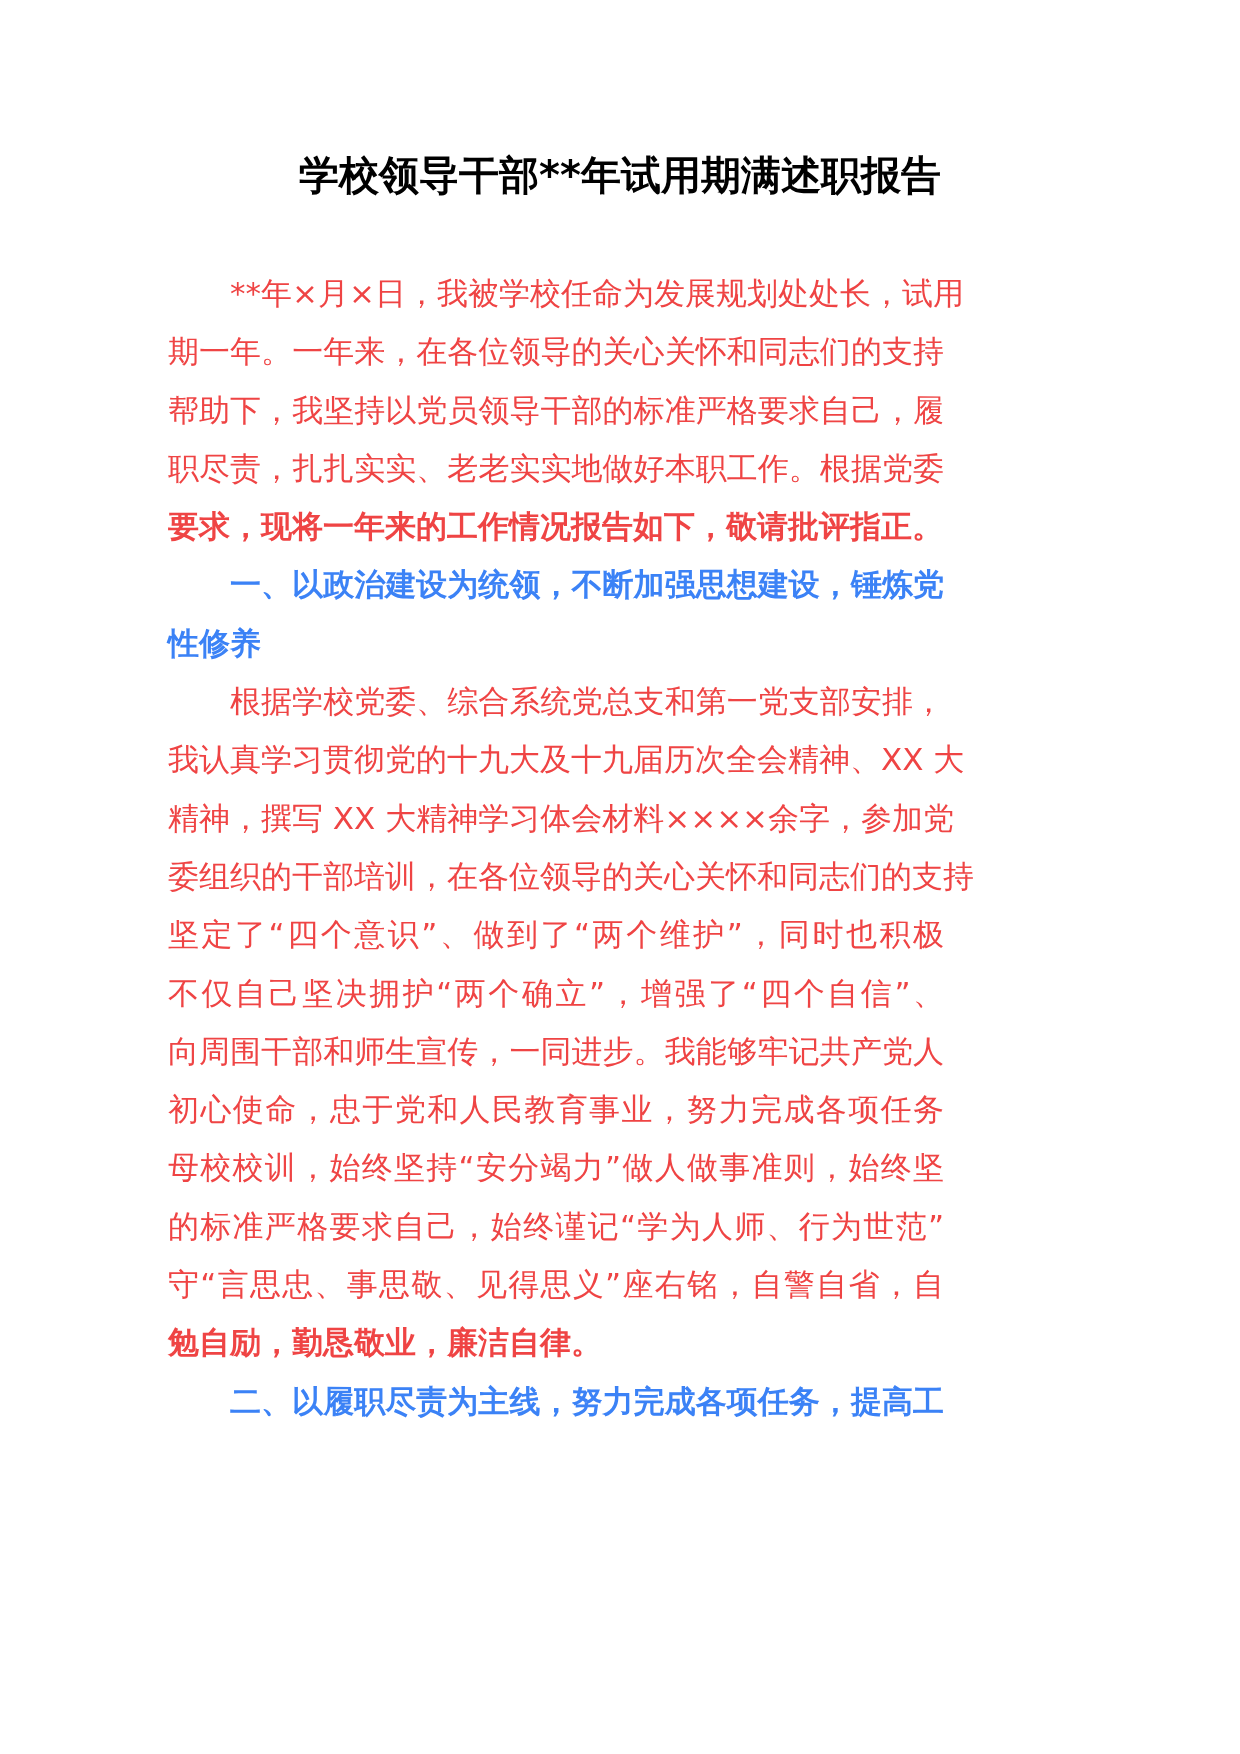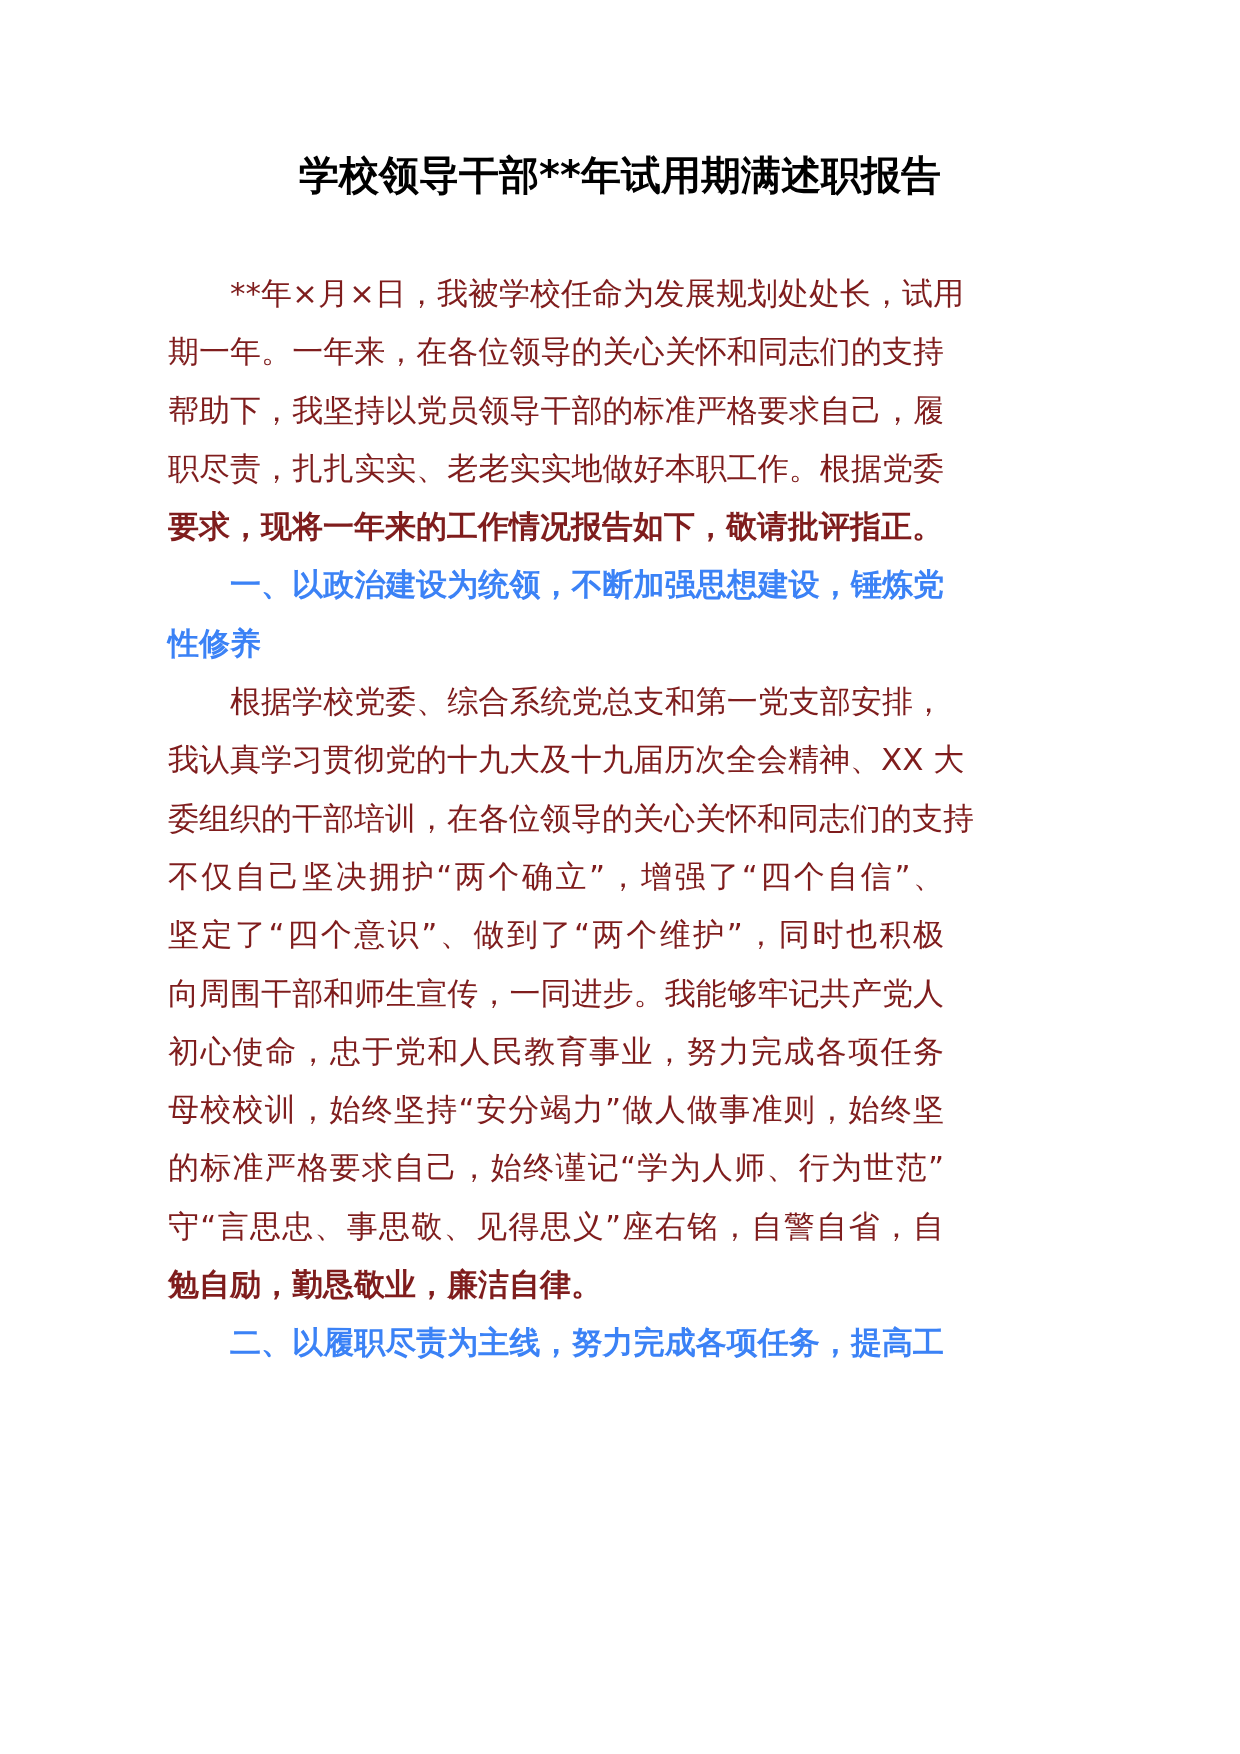--- a/index.html
+++ b/index.html
@@ -42,21 +42,21 @@
       width: 776px;
     }
     .line {
       height: 58.3px;
       line-height: 58.3px;
       font-size: 31px;
       white-space: nowrap;
       overflow: visible;
       text-align: justify;
       text-align-last: justify;
-      color: #7f1d1d;
+      color: #ef4444;
     }
     .line.last {
       text-align-last: left;
       font-weight: bold;
     }
     .line.indent {
       padding-left: 62px;
     }
     .line.heading {
       font-weight: bold;
@@ -81,23 +81,24 @@
     </div>
 
     <div class="paragraph">
       <div class="line indent heading">一、以政治建设为统领，不断加强思想建设，锤炼党</div>
       <div class="line heading last">性修养</div>
     </div>
 
     <div class="paragraph">
       <div class="line indent">根据学校党委、综合系统党总支和第一党支部安排，</div>
       <div class="line">我认真学习贯彻党的十九大及十九届历次全会精神、XX 大</div>
+      <div class="line">精神，撰写 XX 大精神学习体会材料××××余字，参加党</div>
       <div class="line">委组织的干部培训，在各位领导的关心关怀和同志们的支持</div>
+      <div class="line">坚定了“四个意识”、做到了“两个维护”，同时也积极</div>
       <div class="line">不仅自己坚决拥护“两个确立”，增强了“四个自信”、</div>
-      <div class="line">坚定了“四个意识”、做到了“两个维护”，同时也积极</div>
       <div class="line">向周围干部和师生宣传，一同进步。我能够牢记共产党人</div>
       <div class="line">初心使命，忠于党和人民教育事业，努力完成各项任务</div>
       <div class="line">母校校训，始终坚持“安分竭力”做人做事准则，始终坚</div>
       <div class="line">的标准严格要求自己，始终谨记“学为人师、行为世范”</div>
       <div class="line">守“言思忠、事思敬、见得思义”座右铭，自警自省，自</div>
       <div class="line last">勉自励，勤恳敬业，廉洁自律。</div>
     </div>
 
     <div class="paragraph">
       <div class="line indent heading">二、以履职尽责为主线，努力完成各项任务，提高工</div>

